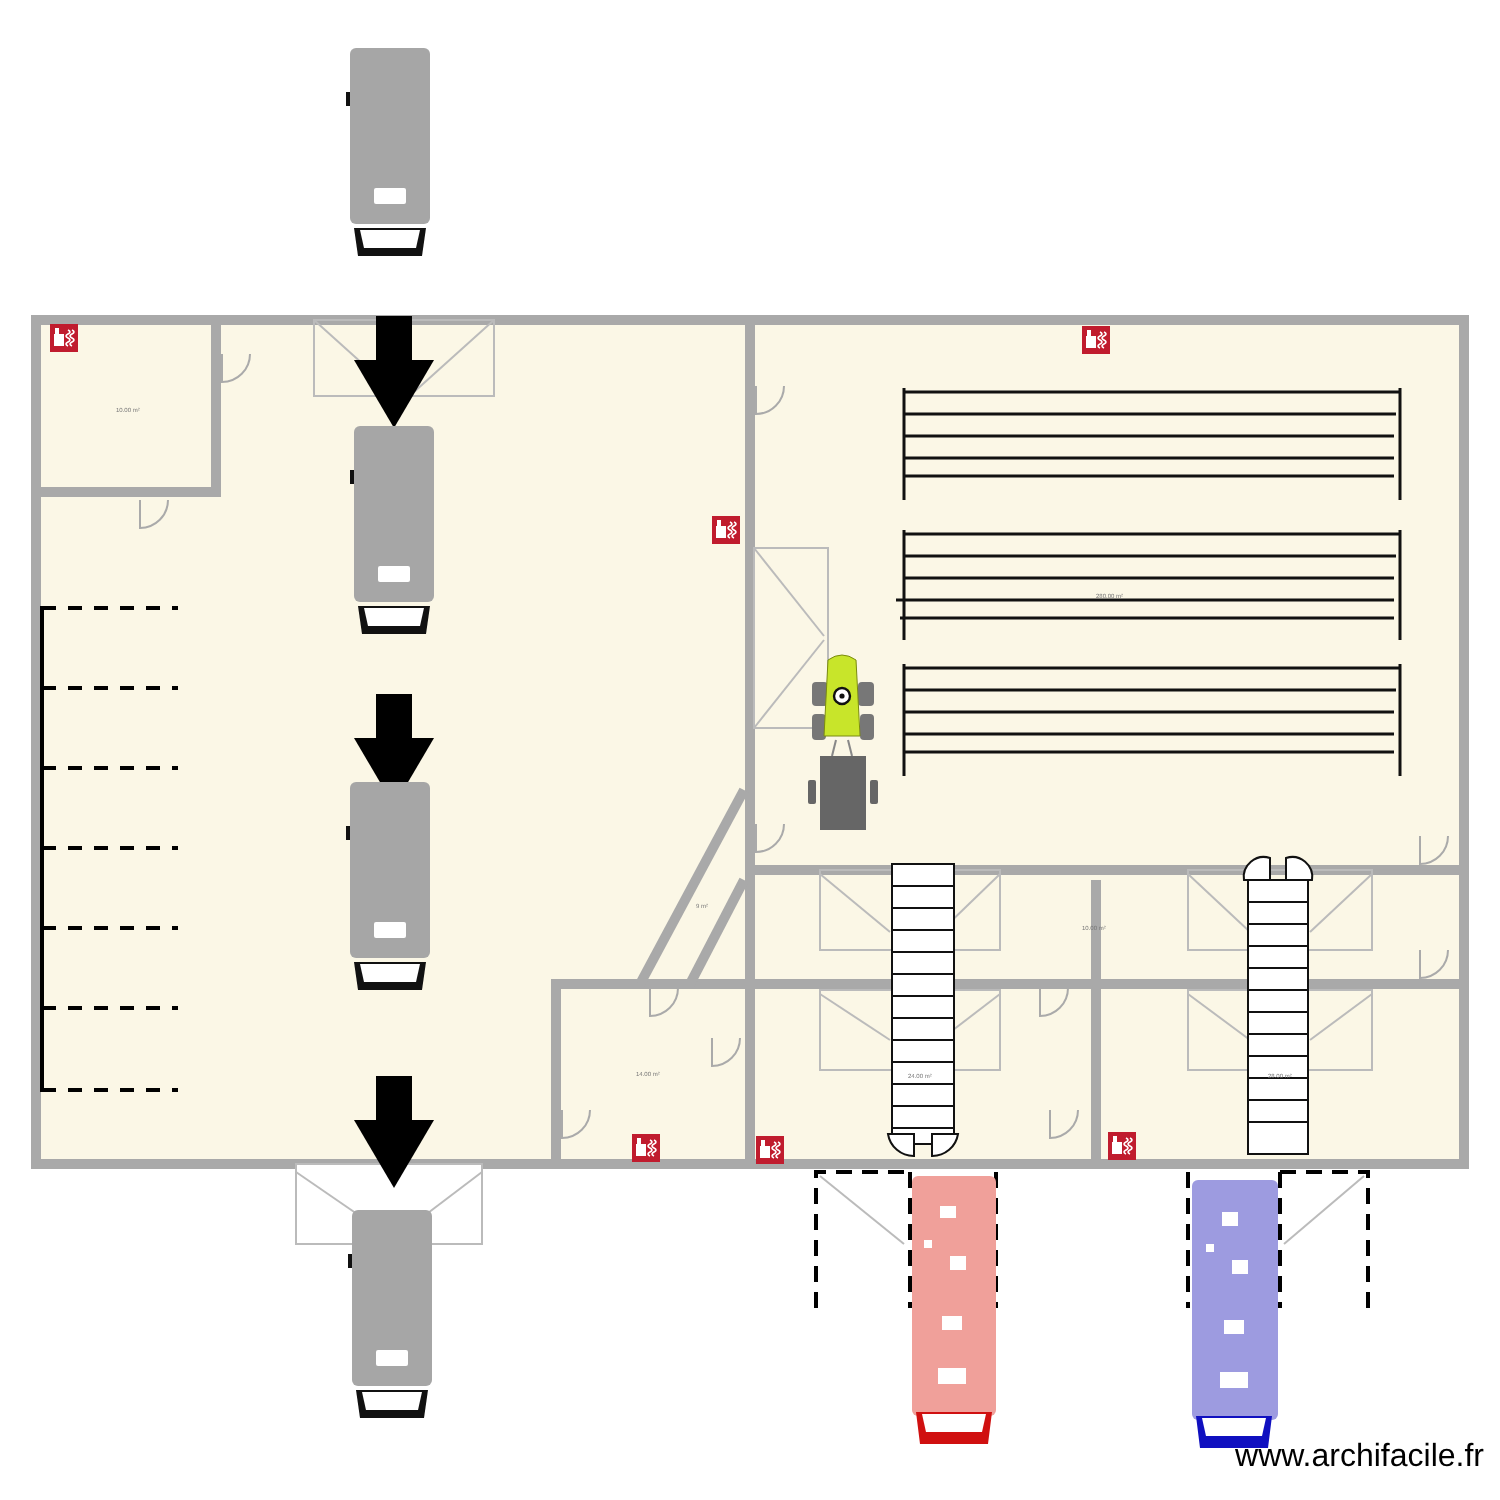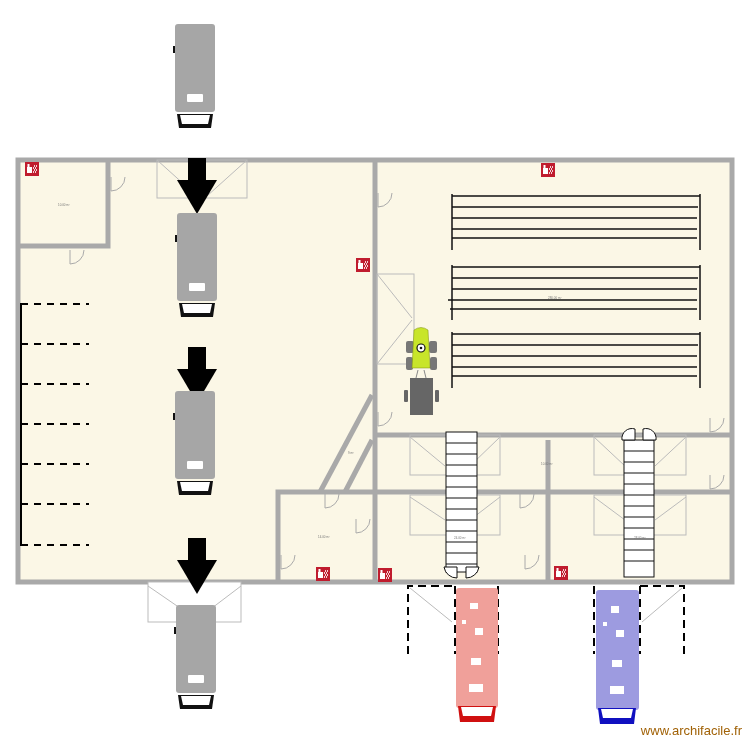--- a/index.html
+++ b/index.html
@@ -1,19 +1,19 @@
 <!DOCTYPE html>
 <html><head>
 <meta charset="utf-8">
 <style>
   html, body { margin:0; padding:0; background:#ffffff; }
   body { width:750px; height:750px; position:relative; overflow:hidden; font-family:"Liberation Sans", sans-serif; }
   #plan { position:absolute; left:0; top:0; width:750px; height:750px; }
   .room-label { font-family:"Liberation Sans", sans-serif; font-size:3px; fill:#777; }
-  .watermark { position:absolute; right:8px; bottom:12px; font-size:13px; color:#a16207; font-family:"Liberation Sans", sans-serif; }
+  .watermark { position:absolute; right:8px; bottom:12px; font-size:16px; color:#000000; font-family:"Liberation Sans", sans-serif; }
 </style>
 </head>
 <body>
 
 <svg id="plan" viewBox="0 0 750 750" xmlns="http://www.w3.org/2000/svg">
   <defs>
     <g id="ext-icon">
       <rect x="0" y="0" width="14" height="14" fill="#c01c2e"></rect>
       <rect x="2.5" y="2" width="2" height="3" fill="#fff"></rect>
       <rect x="2" y="5" width="5" height="6" fill="#fff"></rect>

